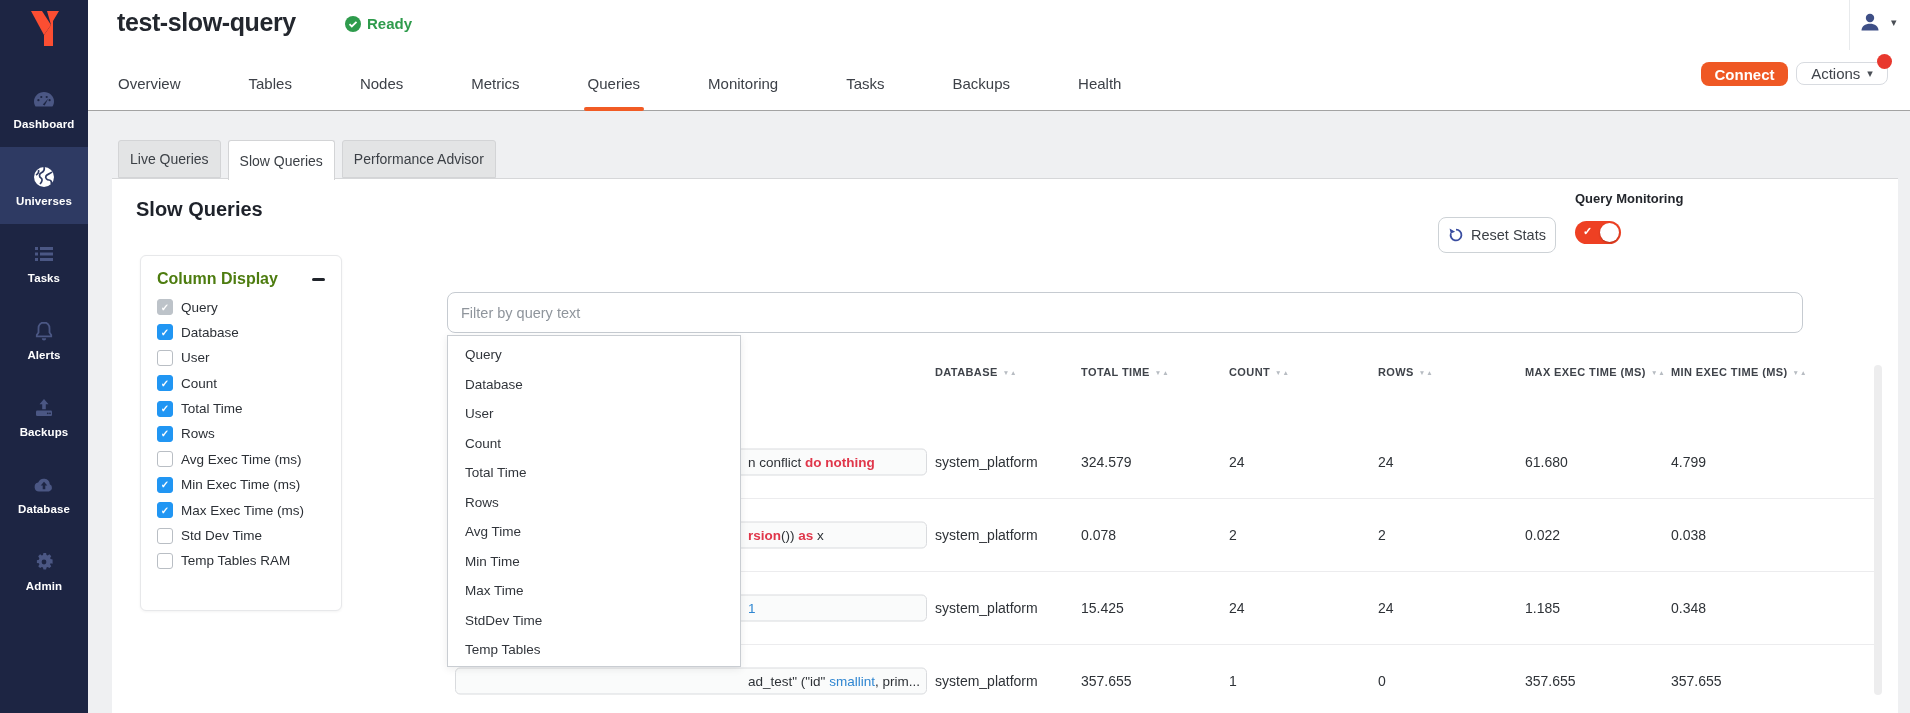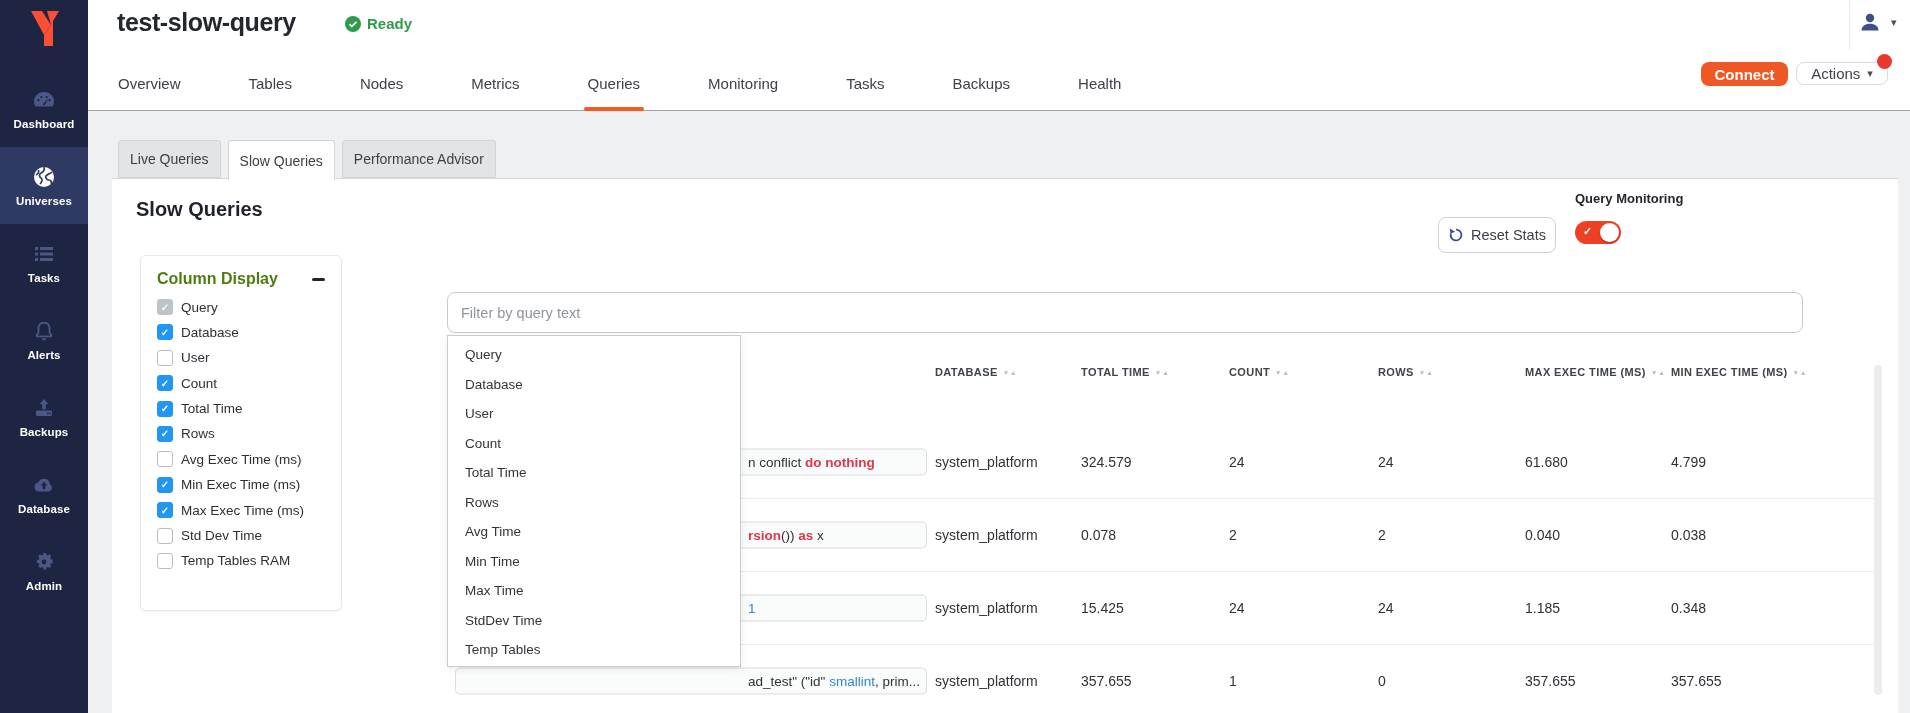--- a/index.html
+++ b/index.html
@@ -321,21 +321,21 @@
       <div class="cell c-mn">4.799</div>
     </div>
     <div class="t-row" style="top: 476px;">
       <div class="chip">
         <span class="frag"><span class="s-k">rsion</span><span class="s-p">()) </span><span class="s-k">as</span><span class="s-p"> x</span></span>
       </div>
       <div class="cell c-db">system_platform</div>
       <div class="cell c-tt">0.078</div>
       <div class="cell c-cnt">2</div>
       <div class="cell c-rws">2</div>
-      <div class="cell c-mx">0.040</div>
+      <div class="cell c-mx">0.022</div>
       <div class="cell c-mn">0.038</div>
     </div>
     <div class="t-row" style="top: 549px;">
       <div class="chip">
         <span class="frag"><span class="s-l">1</span></span>
       </div>
       <div class="cell c-db">system_platform</div>
       <div class="cell c-tt">15.425</div>
       <div class="cell c-cnt">24</div>
       <div class="cell c-rws">24</div>

